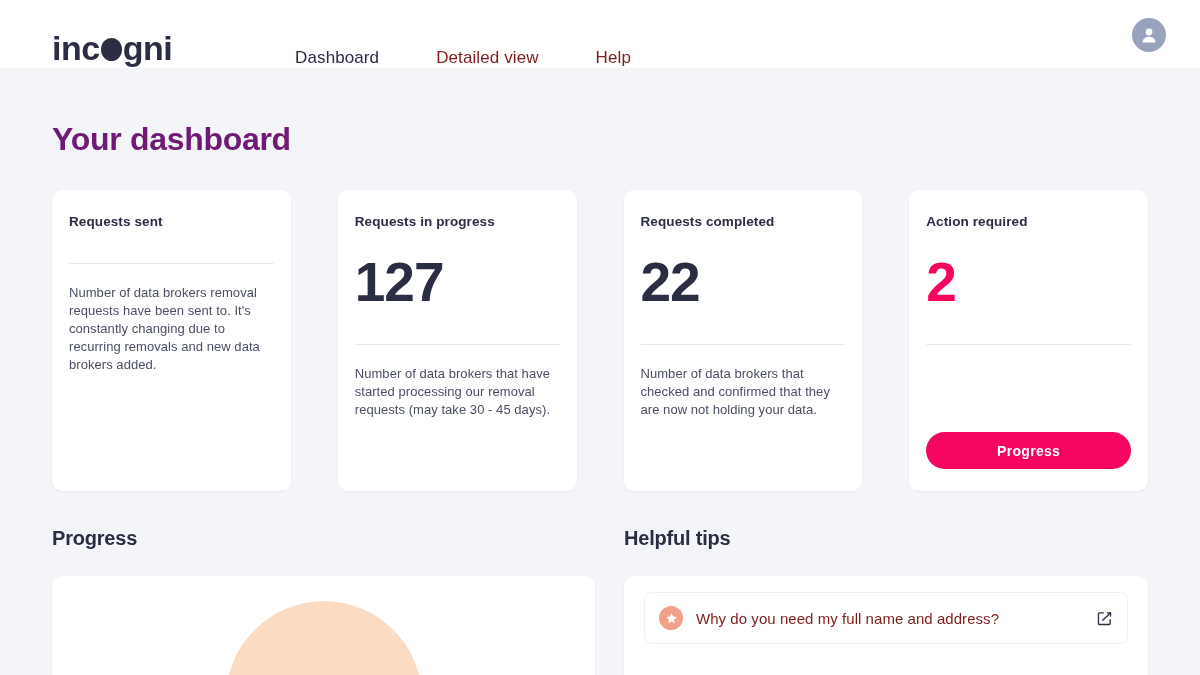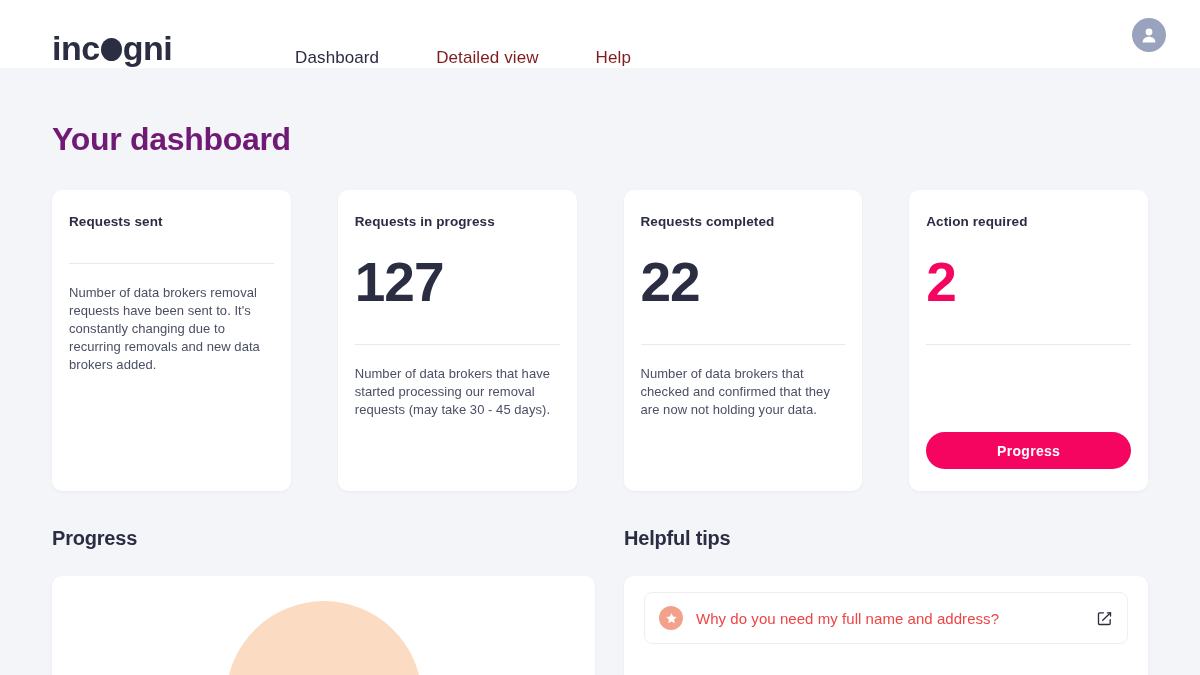--- a/index.html
+++ b/index.html
@@ -196,21 +196,21 @@
     border-radius: 50%;
     background: #f4a18c;
     display: flex;
     align-items: center;
     justify-content: center;
     flex: 0 0 auto;
   }
   .tip-star svg { display: block; }
   .tip-text {
     font-size: 15px;
-    color: #ef4444;
+    color: #7f1d1d;
     margin-left: 13px;
     flex: 1;
     letter-spacing: 0.05px;
   }
   .tip-link { flex: 0 0 auto; display: flex; align-items: center; }
   .tip-link svg { display: block; }
 </style>
 </head>
 <body>
 

